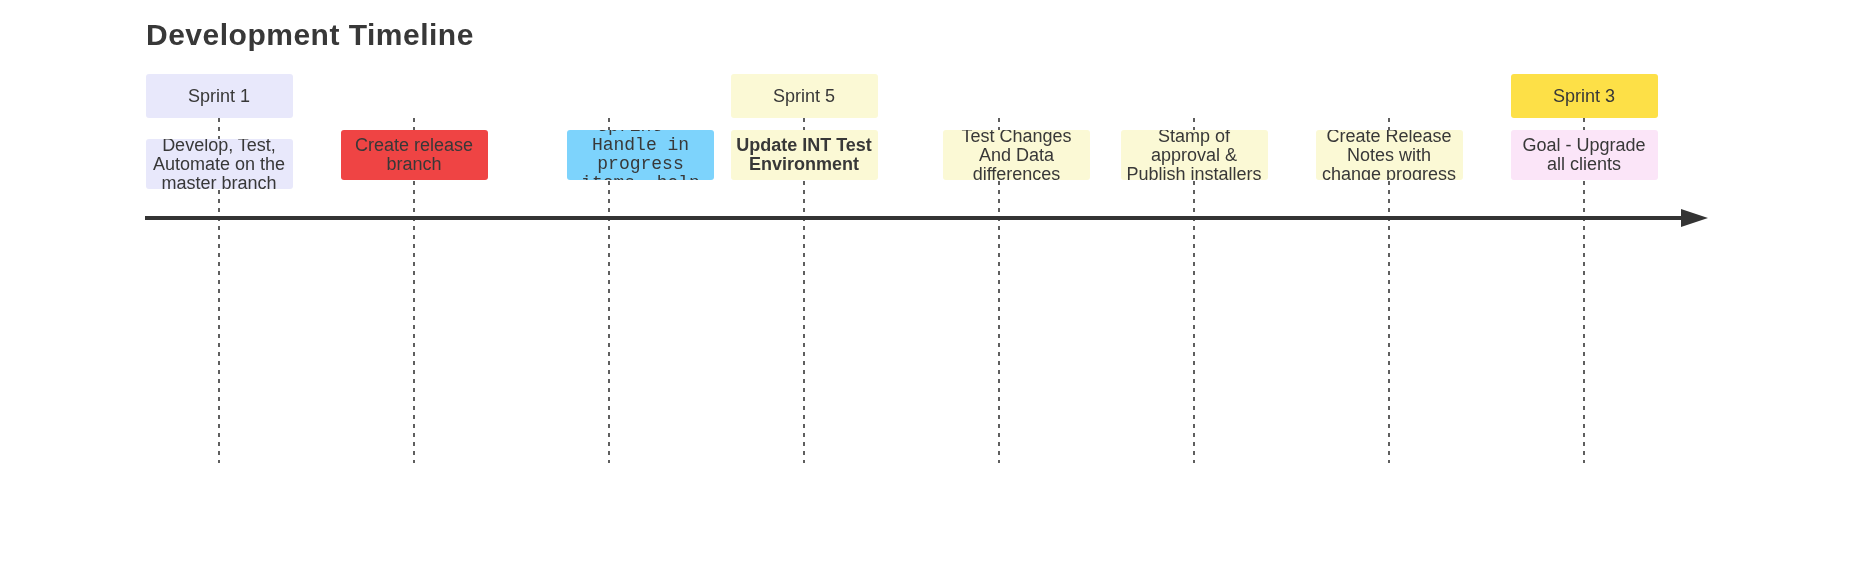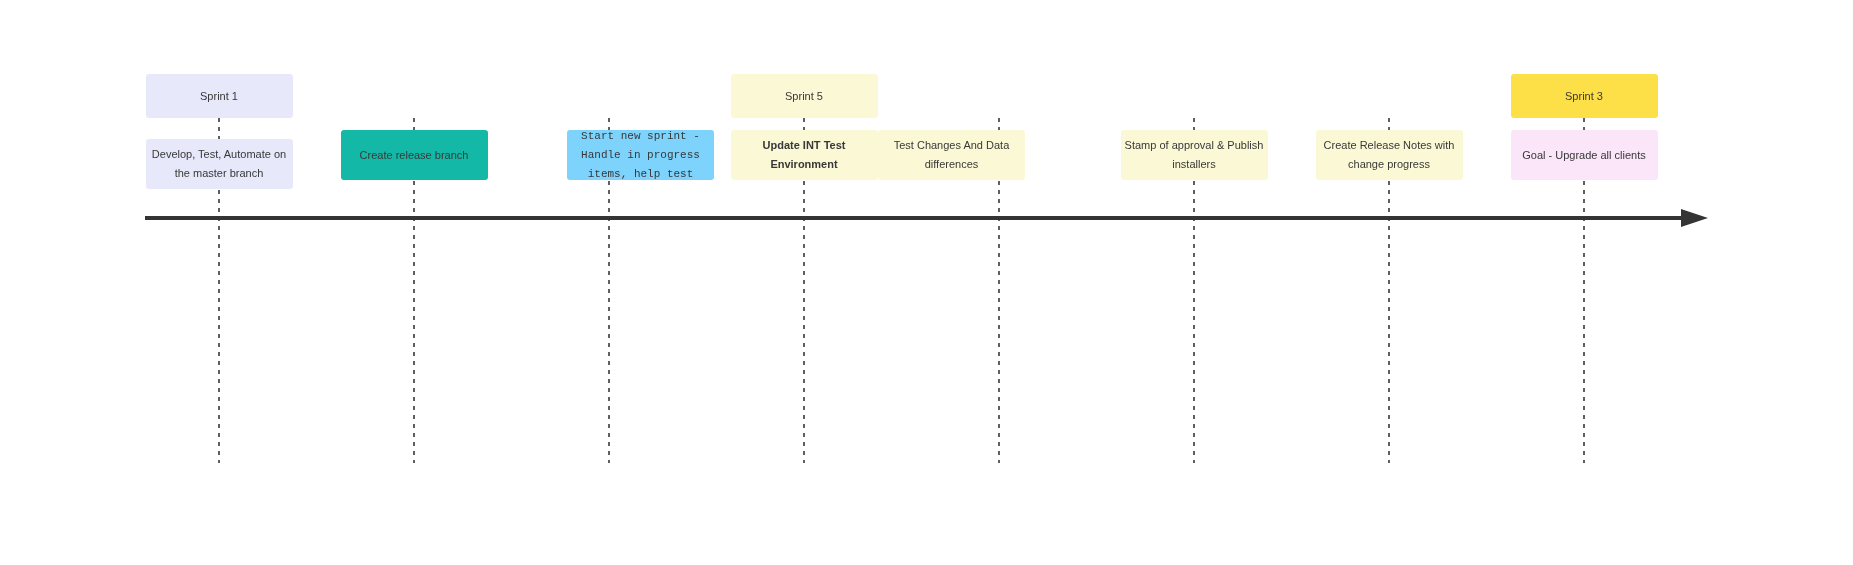--- a/index.html
+++ b/index.html
@@ -38,21 +38,21 @@
     position: absolute;
     width: 147px;
     box-sizing: border-box;
     border-radius: 3px;
     display: flex;
     align-items: center;
     justify-content: center;
     text-align: center;
     overflow: hidden;
     color: #383838;
-    font-size: 11px;
+    font-size: 18px;
     line-height: 19px;
     padding: 0 4px;
     z-index: 2;
   }
   .period-box {
     top: 74px;
     height: 44px;
   }
   .event-box {
     top: 130px;
@@ -76,33 +76,34 @@
     border-left: 27px solid #343434;
     border-top: 9px solid transparent;
     border-bottom: 9px solid transparent;
     z-index: 3;
   }
 </style>
 </head>
 <body>
 
 <div class="canvas">
+  <h1 class="title">Development Timeline</h1>
   <div id="columns">
       <div class="guide-line" style="left: 218px;"></div>
       <div class="box period-box" style="left: 145.5px; background: rgb(232, 232, 251);">Sprint 1</div>
       <div class="box event-box" style="left: 145.5px; background: rgb(232, 232, 251); margin-top: 9px;">Develop, Test, Automate on the master branch</div>
       <div class="guide-line" style="left: 413px;"></div>
-      <div class="box event-box" style="left: 340.5px; background: #14b8a6;">Create release branch</div>
+      <div class="box event-box" style="left: 340.5px; background: #ef4444;">Create release branch</div>
       <div class="guide-line" style="left: 608px;"></div>
       <div class="box event-box" style="left: 567px; background: #7dd3fc; font-family: Liberation Mono, monospace;">Start new sprint - Handle in progress items, help test</div>
       <div class="guide-line" style="left: 803px;"></div>
       <div class="box period-box" style="left: 730.5px; background: rgb(251, 249, 213);">Sprint 5</div>
       <div class="box event-box" style="left: 730.5px; background: rgb(251, 249, 213); font-weight: bold;">Update INT Test Environment</div>
       <div class="guide-line" style="left: 998px;"></div>
-      <div class="box event-box" style="left: 878px; background: rgb(251, 249, 213);">Test Changes And Data differences</div>
+      <div class="box event-box" style="left: 943px; background: rgb(251, 249, 213);">Test Changes And Data differences</div>
       <div class="guide-line" style="left: 1193px;"></div>
       <div class="box event-box" style="left: 1120.5px; background: rgb(251, 249, 213);">Stamp of approval &amp; Publish installers</div>
       <div class="guide-line" style="left: 1388px;"></div>
       <div class="box event-box" style="left: 1315.5px; background: rgb(251, 249, 213);">Create Release Notes with change progress</div>
       <div class="guide-line" style="left: 1583px;"></div>
       <div class="box period-box" style="left: 1510.5px; background: #fde047;">Sprint 3</div>
       <div class="box event-box" style="left: 1510.5px; background: rgb(251, 229, 248); text-align: center;">Goal - Upgrade all clients</div>
     </div>
   <div class="axis-line"></div>
   <div class="axis-head"></div>

